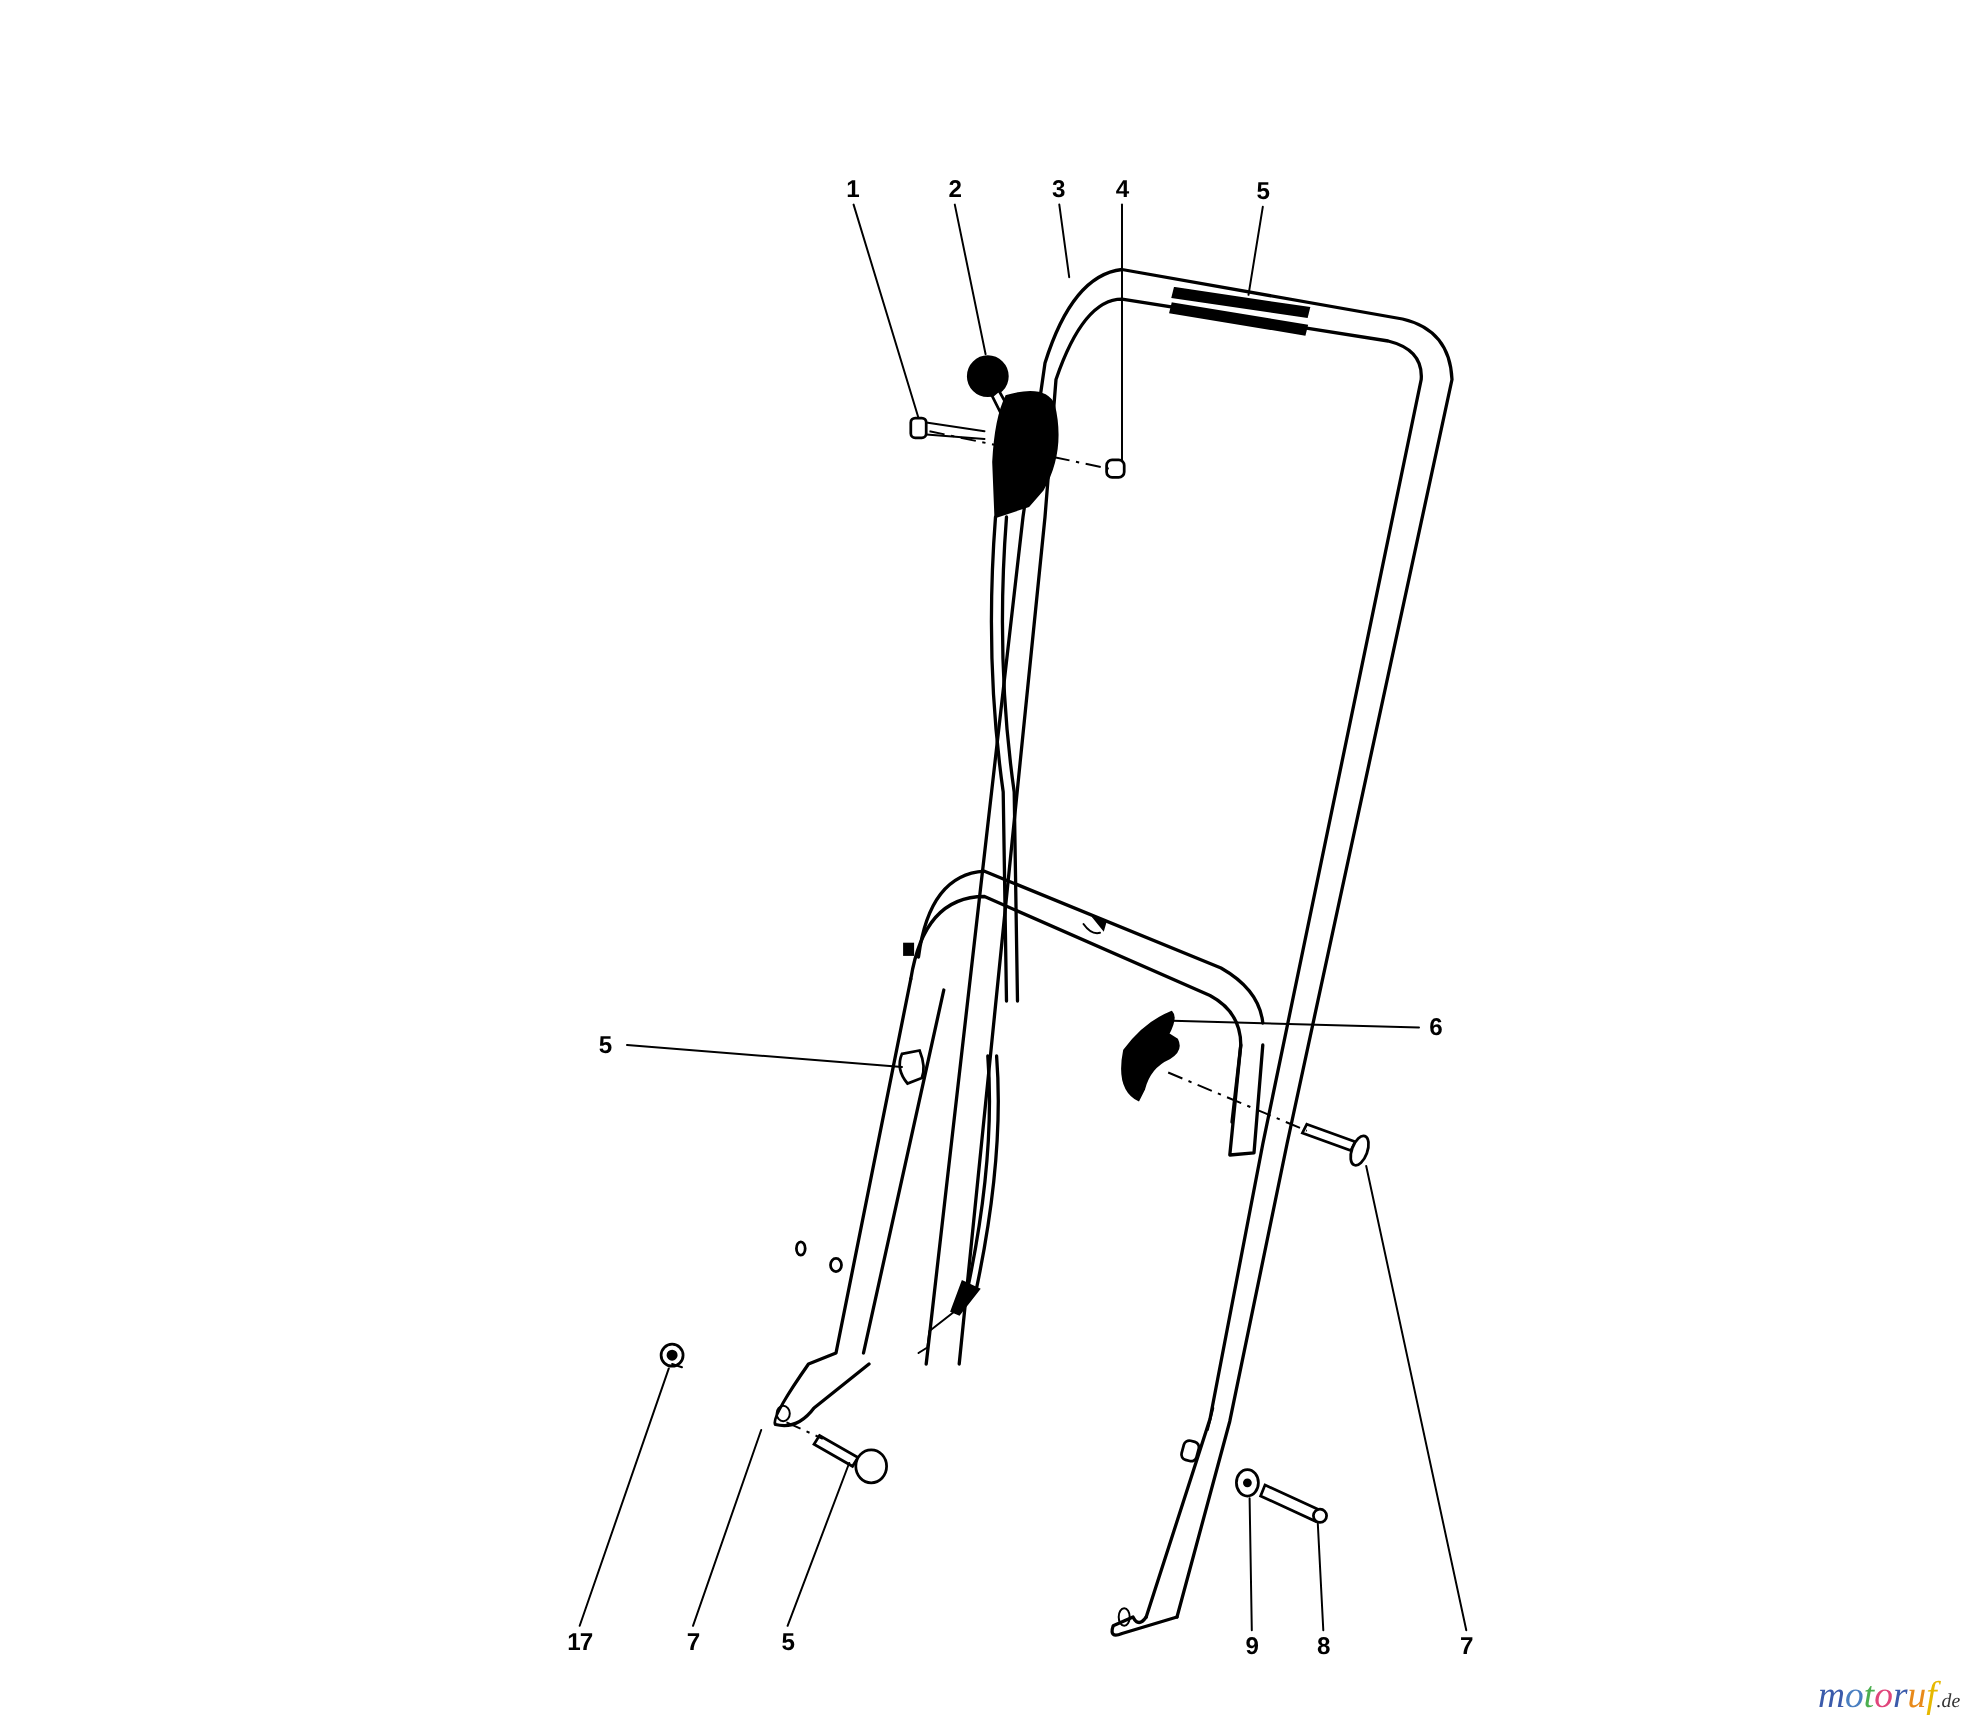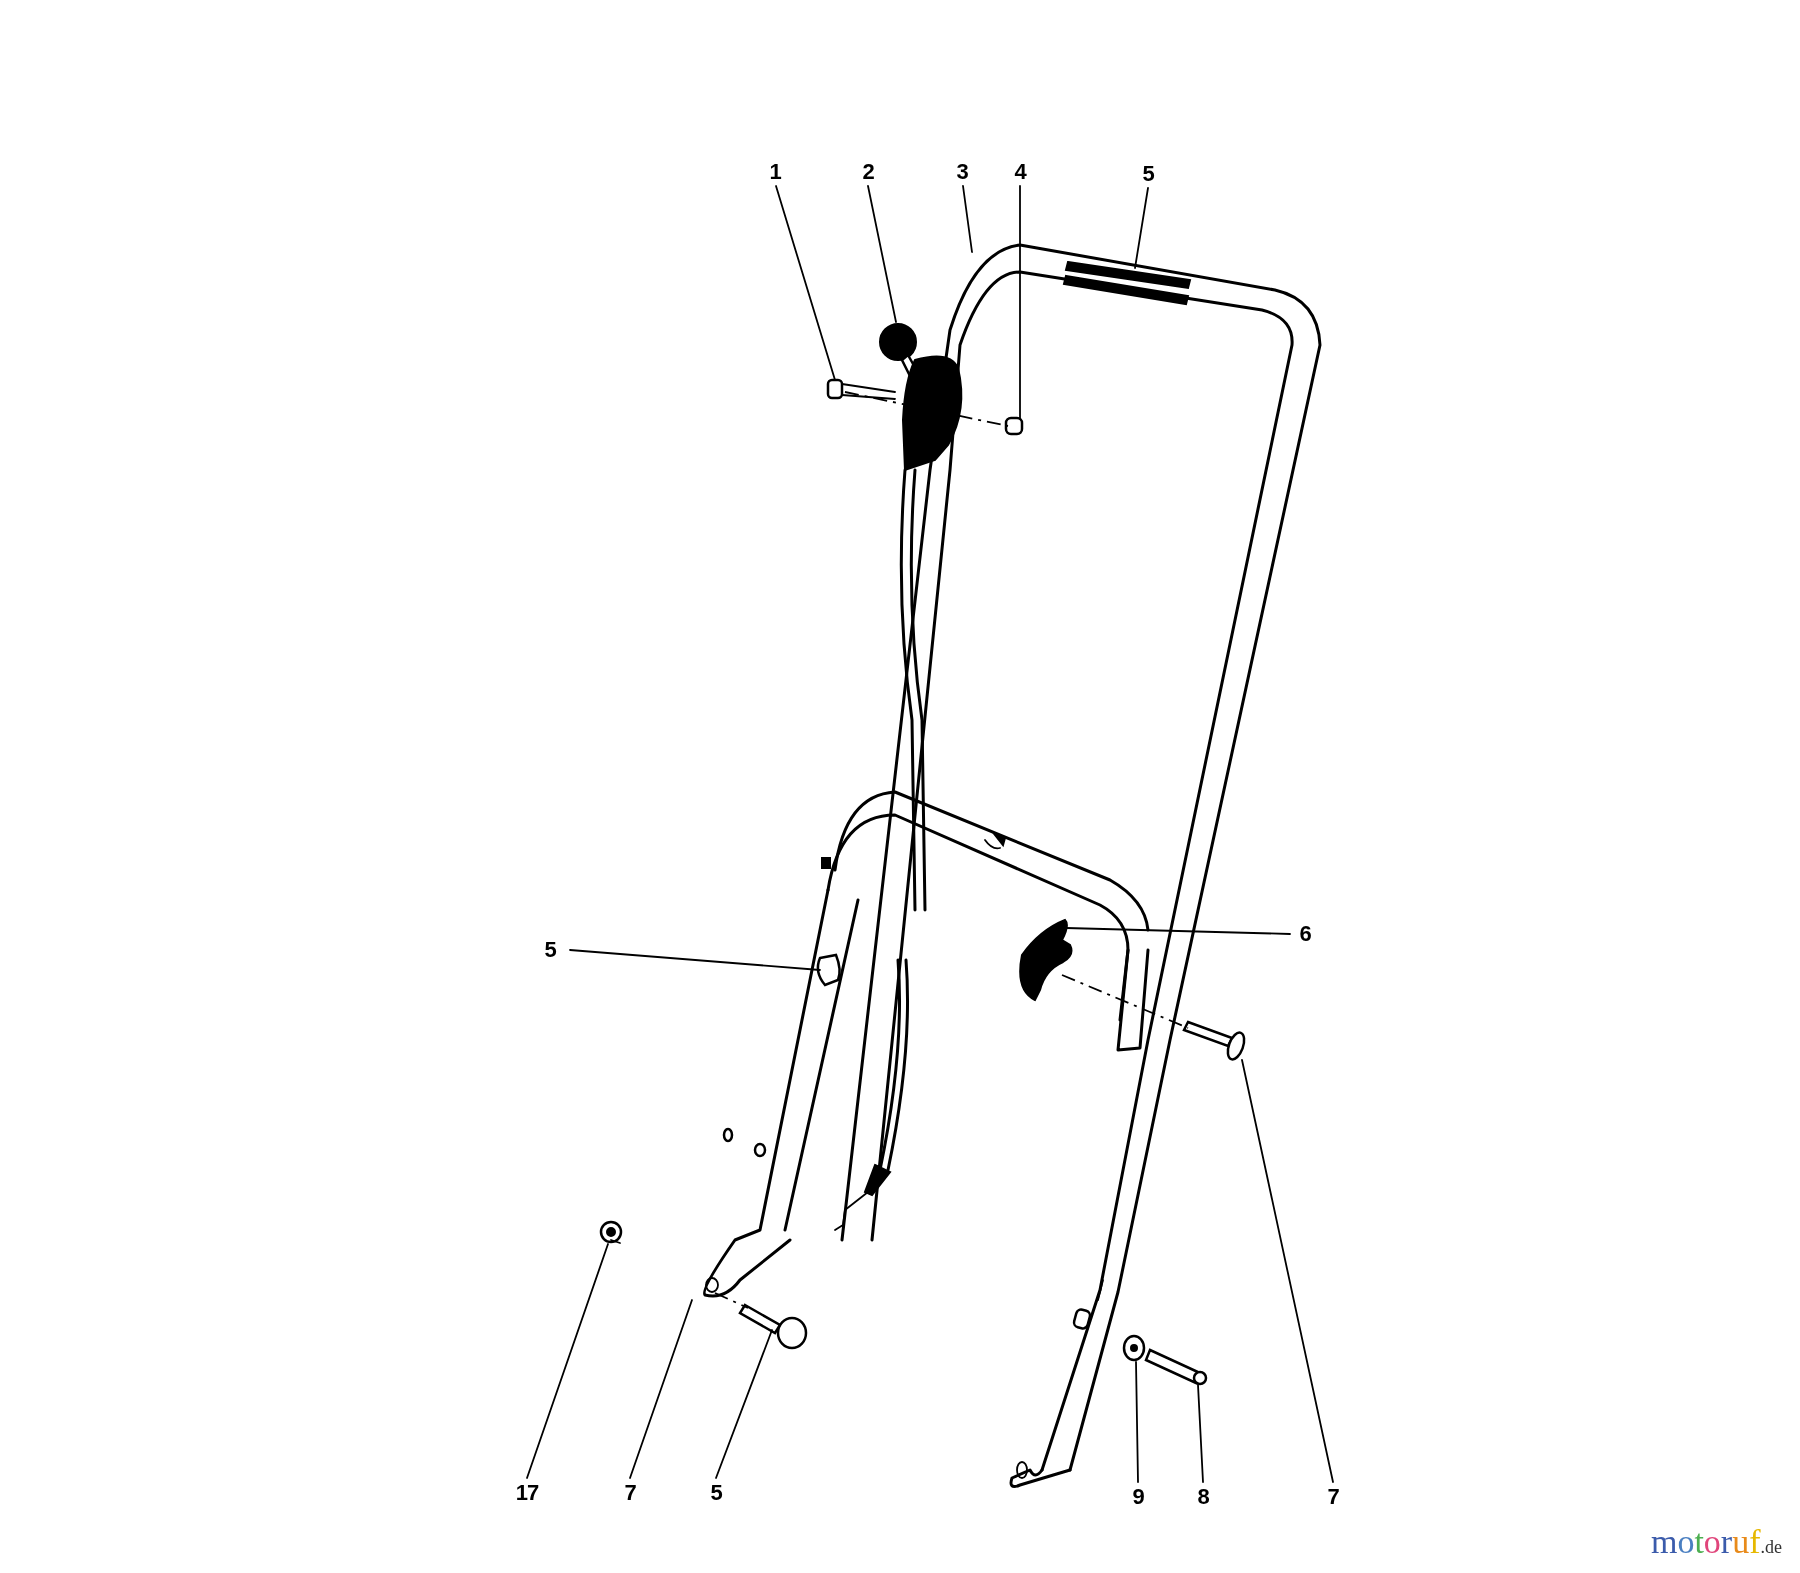--- a/index.html
+++ b/index.html
@@ -3,21 +3,21 @@
 <meta charset="utf-8">
 <style>
   html, body { margin: 0; padding: 0; background: #ffffff; }
   body { width: 1800px; height: 1573px; position: relative; overflow: hidden;
          font-family: "Liberation Sans", sans-serif; }
   #diagram { position: absolute; left: 0; top: 0; width: 1800px; height: 1573px; }
   .callout-label { position: absolute; font-family: "Liberation Sans", sans-serif;
                    font-weight: bold; font-size: 22px; color: #000; transform: translate(-50%, -50%);
                    line-height: 1; letter-spacing: -1px; }
   .watermark { position: absolute; right: 18px; bottom: 14px; font-family: "Liberation Serif", serif;
-               font-size: 34px; line-height: 1; }
+               font-size: 34px; line-height: 1; font-style: italic; }
   .watermark .tld { font-size: 18px; color: #333; }
   .stroke { fill: none; stroke: #000; stroke-width: 3; stroke-linecap: round; stroke-linejoin: round; }
   .thin { fill: none; stroke: #000; stroke-width: 1.8; stroke-linecap: round; }
   .dash { fill: none; stroke: #000; stroke-width: 1.8; stroke-dasharray: 14 6 3 6; }
   .solid { fill: #000; stroke: #000; stroke-width: 2; }
   .hollow { fill: #fff; stroke: #000; stroke-width: 2.5; }
 </style>
 </head>
 <body>
 

